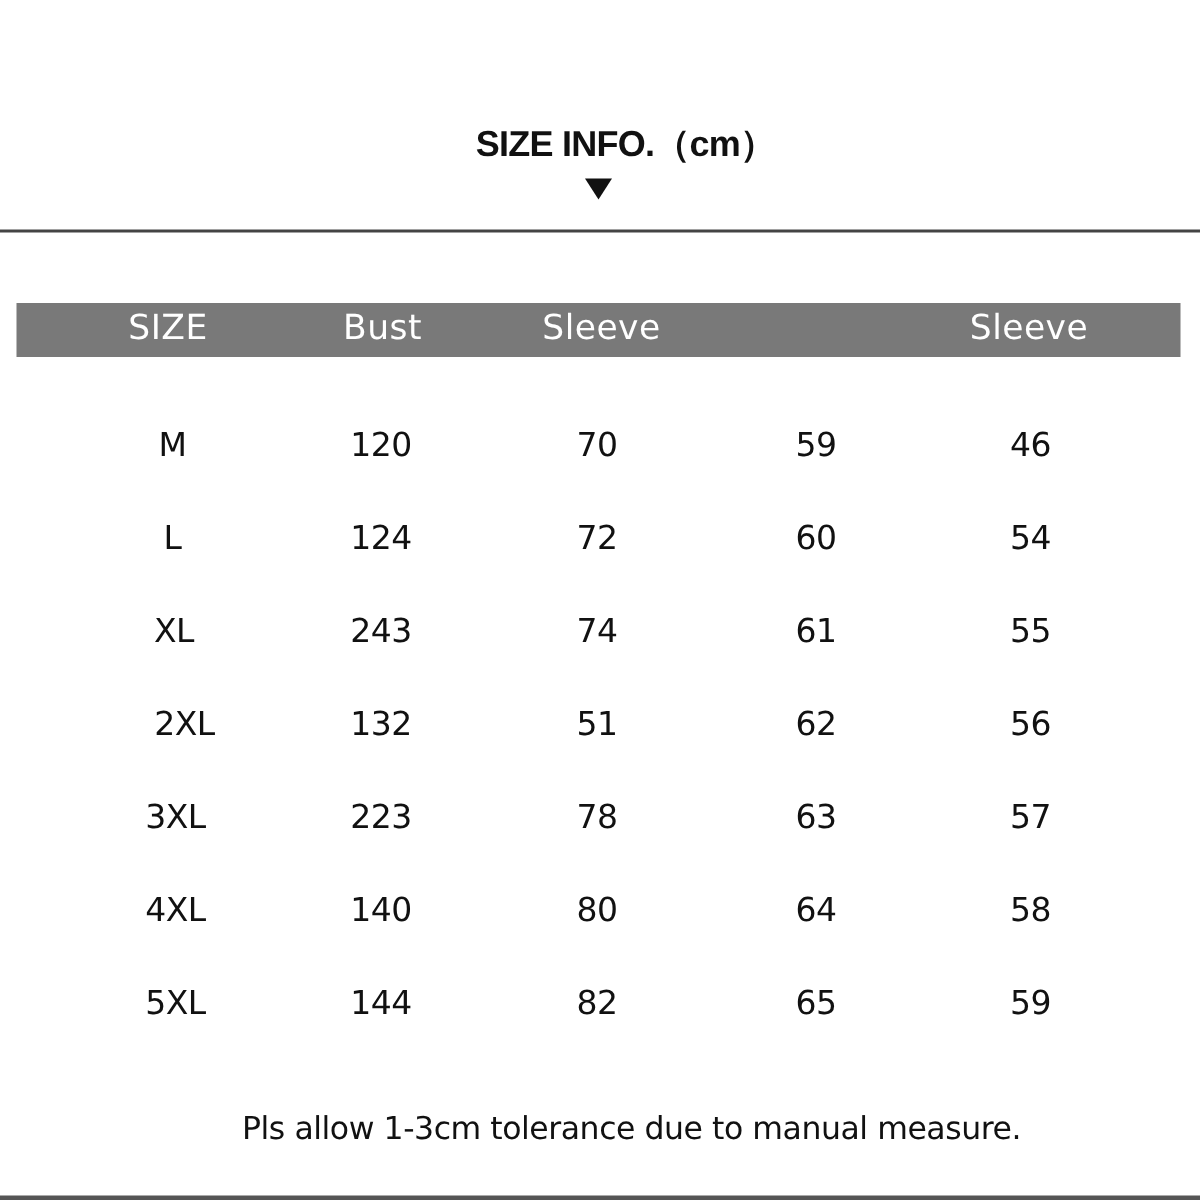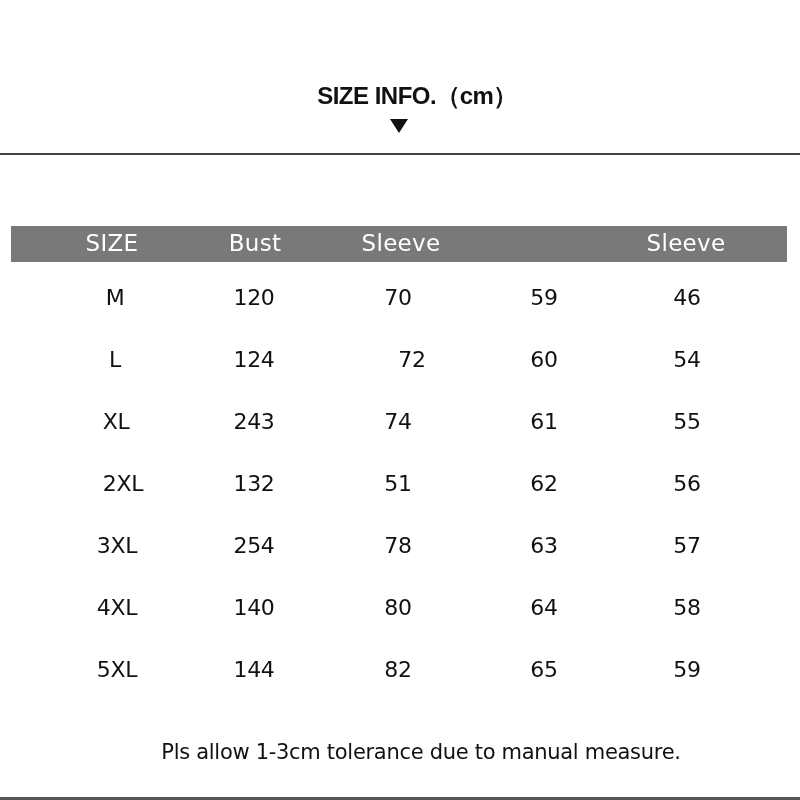--- a/index.html
+++ b/index.html
@@ -42,21 +42,20 @@
       height: 2px;
       background: #444;
     }
     .header-bar {
       position: absolute;
       top: 202px;
       left: 11px;
       width: 776px;
       height: 36px;
       background: #797979;
-      margin-top: 24px;
     }
     .hcell, .cell {
       position: absolute;
       transform: translateX(-50%);
       white-space: nowrap;
       font-family: "DejaVu Sans", sans-serif;
       font-size: 23px;
     }
     .hcell {
       top: 4px;
@@ -116,41 +115,41 @@
     <div class="row" style="top:285px">
       <span class="cell" style="left:115px">M</span>
       <span class="cell" style="left:254px">120</span>
       <span class="cell" style="left:398px">70</span>
       <span class="cell" style="left:544px">59</span>
       <span class="cell" style="left:687px">46</span>
     </div>
     <div class="row" style="top:347px">
       <span class="cell" style="left:115px">L</span>
       <span class="cell" style="left:254px">124</span>
-      <span class="cell" style="left:412px">72</span>
+      <span class="cell" style="left:398px">72</span>
       <span class="cell" style="left:544px">60</span>
       <span class="cell" style="left:687px">54</span>
     </div>
     <div class="row" style="top:409px">
       <span class="cell" style="left:116px">XL</span>
       <span class="cell" style="left:254px">243</span>
       <span class="cell" style="left:398px">74</span>
       <span class="cell" style="left:544px">61</span>
       <span class="cell" style="left:687px">55</span>
     </div>
     <div class="row" style="top:471px">
       <span class="cell" style="left:123px">2XL</span>
       <span class="cell" style="left:254px">132</span>
       <span class="cell" style="left:398px">51</span>
       <span class="cell" style="left:544px">62</span>
       <span class="cell" style="left:687px">56</span>
     </div>
     <div class="row" style="top:533px">
       <span class="cell" style="left:117px">3XL</span>
-      <span class="cell" style="left:254px">254</span>
+      <span class="cell" style="left:254px">223</span>
       <span class="cell" style="left:398px">78</span>
       <span class="cell" style="left:544px">63</span>
       <span class="cell" style="left:687px">57</span>
     </div>
     <div class="row" style="top:595px">
       <span class="cell" style="left:117px">4XL</span>
       <span class="cell" style="left:254px">140</span>
       <span class="cell" style="left:398px">80</span>
       <span class="cell" style="left:544px">64</span>
       <span class="cell" style="left:687px">58</span>

